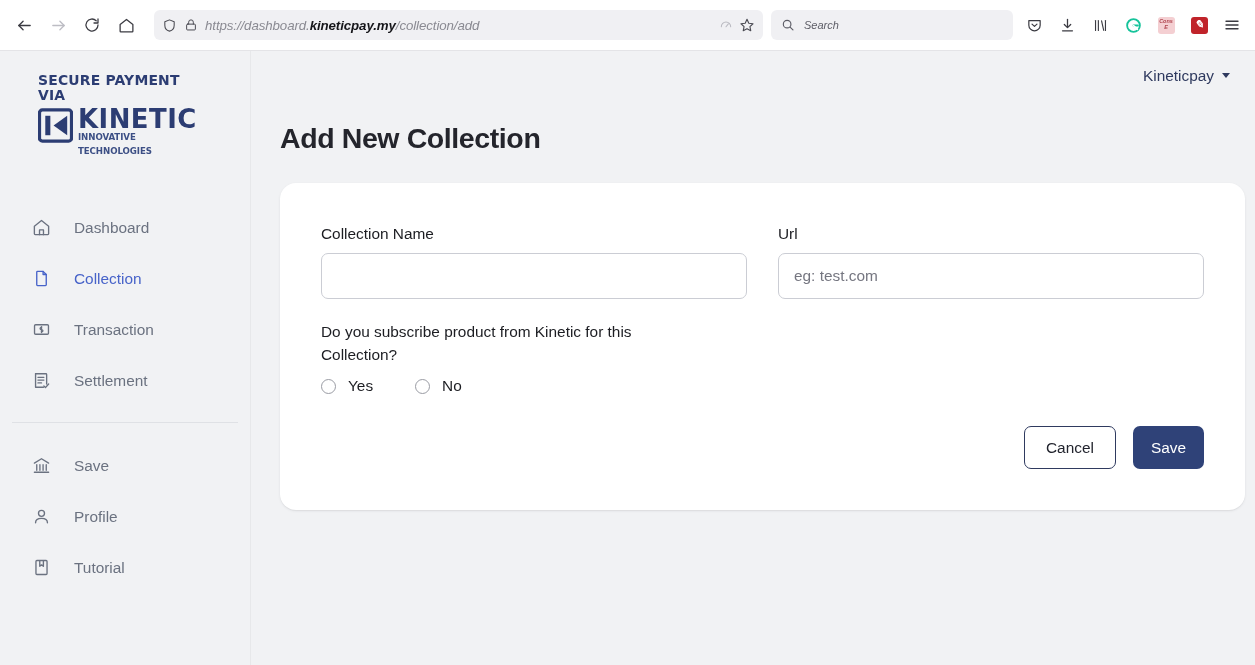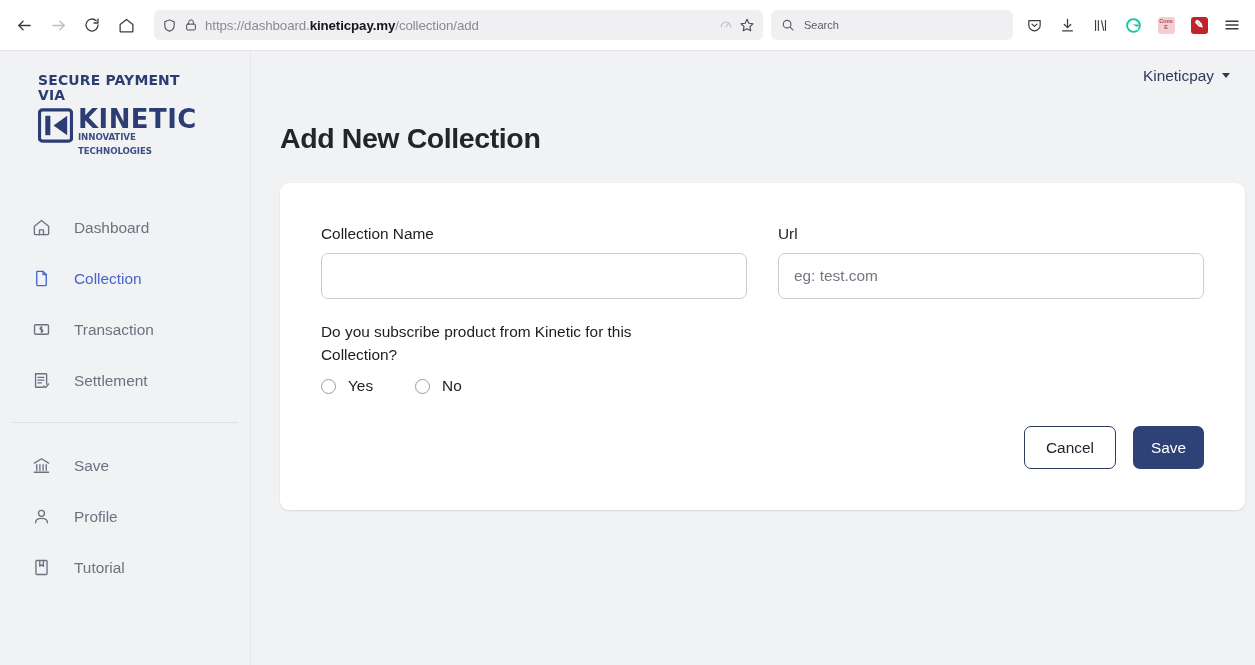--- a/index.html
+++ b/index.html
@@ -13,20 +13,21 @@
   }
 
   
   .browser-bar {
     height: 51px;
     background: #ffffff;
     display: flex;
     align-items: center;
     padding: 0 8px;
     border-bottom: 1px solid #e4e4e7;
+    font-style: italic;
   }
   .nav-btns { display: flex; align-items: center; gap: 2px; }
   .nav-btn {
     width: 32px; height: 32px;
     display: flex; align-items: center; justify-content: center;
     border-radius: 4px;
     color: #3b3b42;
   }
   .nav-btn.disabled { color: #bdbdc4; }
 
@@ -190,21 +191,21 @@
     font-size: 28.5px;
     font-weight: 700;
     color: #24252c;
     letter-spacing: -0.4px;
     padding: 22px 4px 0 29px;
   }
 
   .card {
     margin: 28px 10px 0 29px;
     background: #ffffff;
-    border-radius: 9px;
+    border-radius: 16px;
     box-shadow: 0 1px 3px rgba(22, 24, 38, 0.07), 0 1px 1px rgba(22,24,38,0.04);
     padding: 42px 41px 32px 41px;
     height: 327px;
   }
 
   .form-row {
     display: flex;
     gap: 31px;
   }
   .form-col { flex: 1; min-width: 0; }

